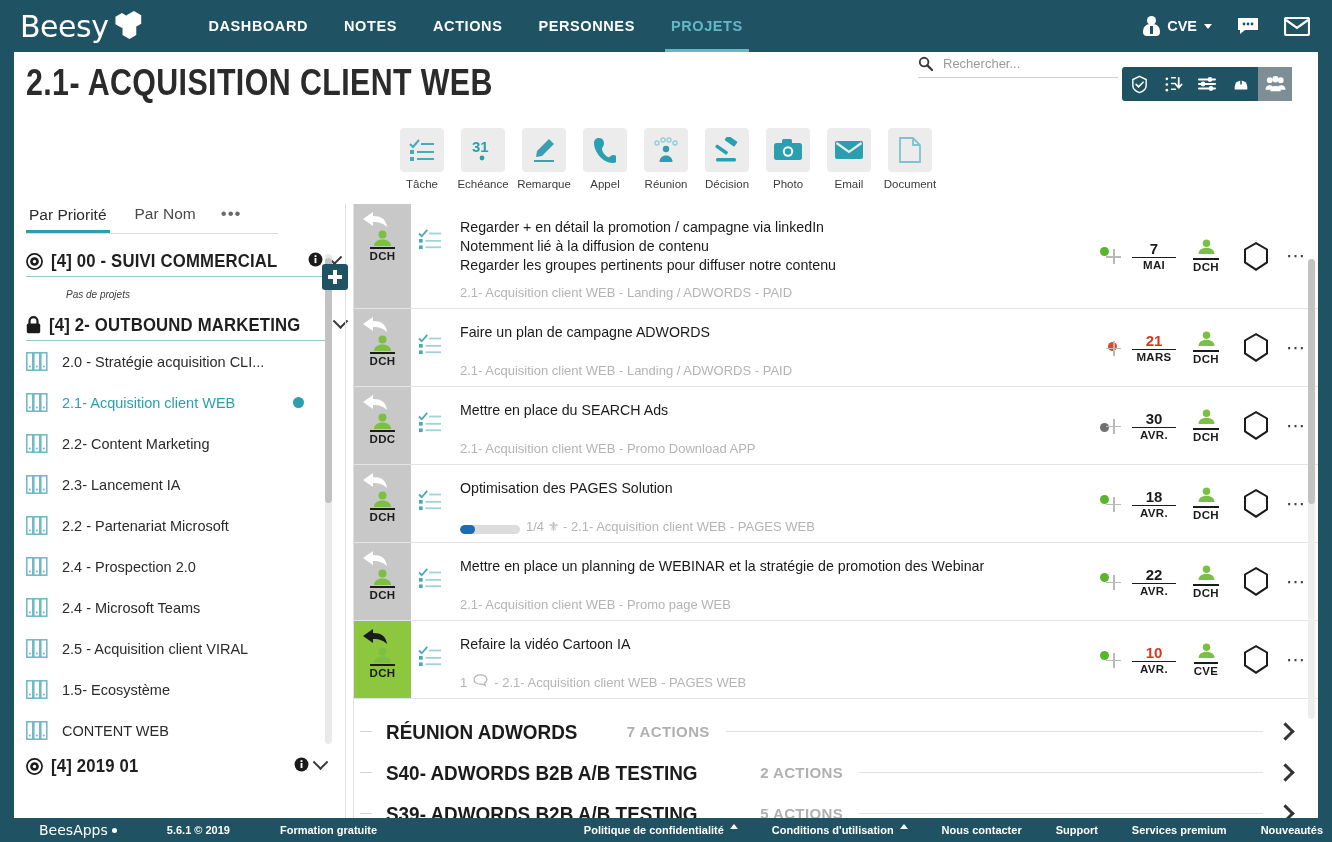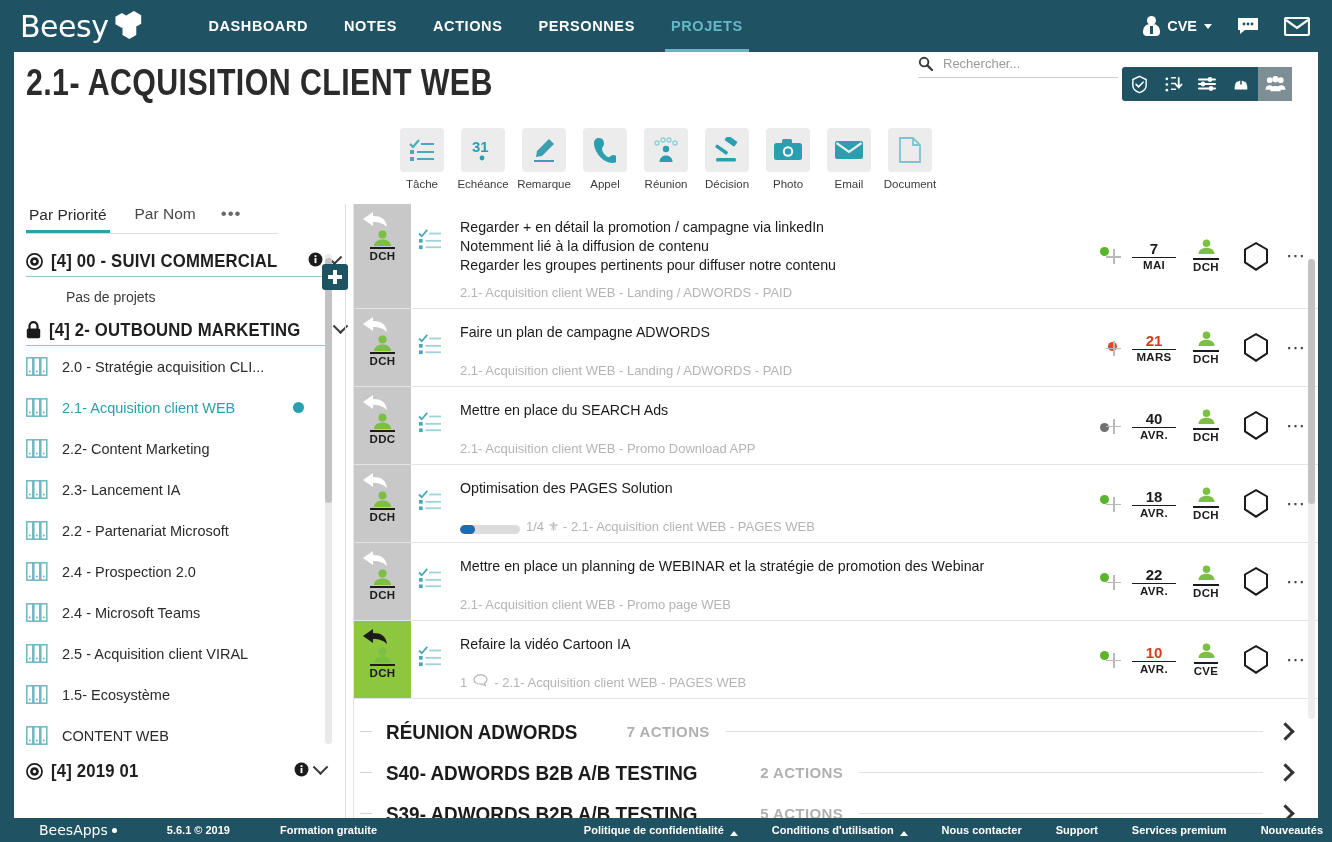--- a/index.html
+++ b/index.html
@@ -108,21 +108,21 @@
     padding-bottom: 4px; cursor: pointer;
   }
   .grp-title {
     font-size: 19px; font-weight: bold; color: #1f1f1f; letter-spacing: 0.2px;
     font-family: "Liberation Sans Narrow", "Liberation Sans", sans-serif;
     transform: scaleX(0.88); transform-origin: left center; white-space: nowrap;
   }
   .grp-lead { margin-right: 8px; display: flex; align-items: center; }
   .grp-tail { margin-left: auto; display: flex; align-items: center; gap: 6px; }
   .chev { width: 11px; height: 11px; border-right: 2.4px solid #3a3a3a; border-bottom: 2.4px solid #3a3a3a; transform: rotate(45deg) translate(-3px,-3px); }
-  .nope { font-size: 14px; color: #3b3b3b; padding: 12px 0 6px 40px; }
+  .nope { font-size: 10px; color: #3b3b3b; padding: 12px 0 6px 40px; font-style: italic; }
 
   .proj { display: flex; align-items: center; height: 41px; cursor: pointer; }
   .proj-ico { width: 22px; height: 19px; margin-right: 14px; flex: none; }
   .proj-lbl { font-size: 14.5px; color: #2b2b2b; white-space: nowrap; overflow: hidden; text-overflow: ellipsis; max-width: 235px; }
   .proj.sel .proj-lbl { color: #2a9fb0; }
   .proj-dot { width: 11px; height: 11px; border-radius: 50%; background: #2a9fb0; margin-left: auto; margin-right: 22px; }
   .side-scroll {
     position: absolute; left: 311px; top: 50px; width: 7px; height: 490px;
     background: #e9e9e9; border-radius: 4px;
   }
@@ -177,21 +177,21 @@
 
   
   .footer {
     position: absolute; left: 17px; bottom: 0; width: 1332px; height: 24px;
     background: #1f5263; display: flex; align-items: center; color: #fff; font-size: 11px; gap: 16px;
   }
   .foot-brand { margin-left: 22px; font-size: 14px; font-family: "DejaVu Sans", sans-serif; display: flex; align-items: center; }
   .foot-brand .bdot { width: 5px; height: 5px; border-radius: 50%; background: #fff; margin-left: 4px; }
   .foot-item { margin-left: 34px; font-weight: bold; white-space: nowrap; cursor: pointer; }
   .foot-right { margin-left: auto; display: flex; align-items: center; margin-right: 26px; }
-  .foot-right .foot-item { margin-left: 34px; display: flex; align-items: flex-end; gap: 6px; }
+  .foot-right .foot-item { margin-left: 34px; display: flex; align-items: flex-start; gap: 6px; }
   .tri-up { width: 0; height: 0; border-left: 4px solid transparent; border-right: 4px solid transparent; border-bottom: 5px solid #fff; }
 </style>
 </head>
 <body>
 
 <div class="app">
 
   <div class="topnav">
     <div class="brand">
       <span class="brand-text">Beesy</span>
@@ -716,21 +716,21 @@
           </div>
           <div class="body-col">
             <div class="ttl">Mettre en place du SEARCH Ads</div>
             <div class="sub">
                 <span>2.1- Acquisition client WEB - Promo Download APP</span>
               </div>
           </div>
           <div class="meta">
             <div class="pri"><span class="dot" style="background:#707070;left:2px;top:9px"></span><span class="cross"></span></div>
             <div class="date">
-              <div class="d">40</div>
+              <div class="d">30</div>
               <div class="m">AVR.</div>
             </div>
             <div class="owner">
               <span><svg width="19" height="15" viewBox="0 0 19 16">
                     <circle cx="9.5" cy="4.4" r="4" fill="#7bc043"></circle>
                     <path d="M1 16c0-4.2 3.8-6.6 8.5-6.6S18 11.8 18 16z" fill="#7bc043"></path>
                   </svg></span>
               <span class="o">DCH</span>
             </div>
             <div class="hexbtn">

